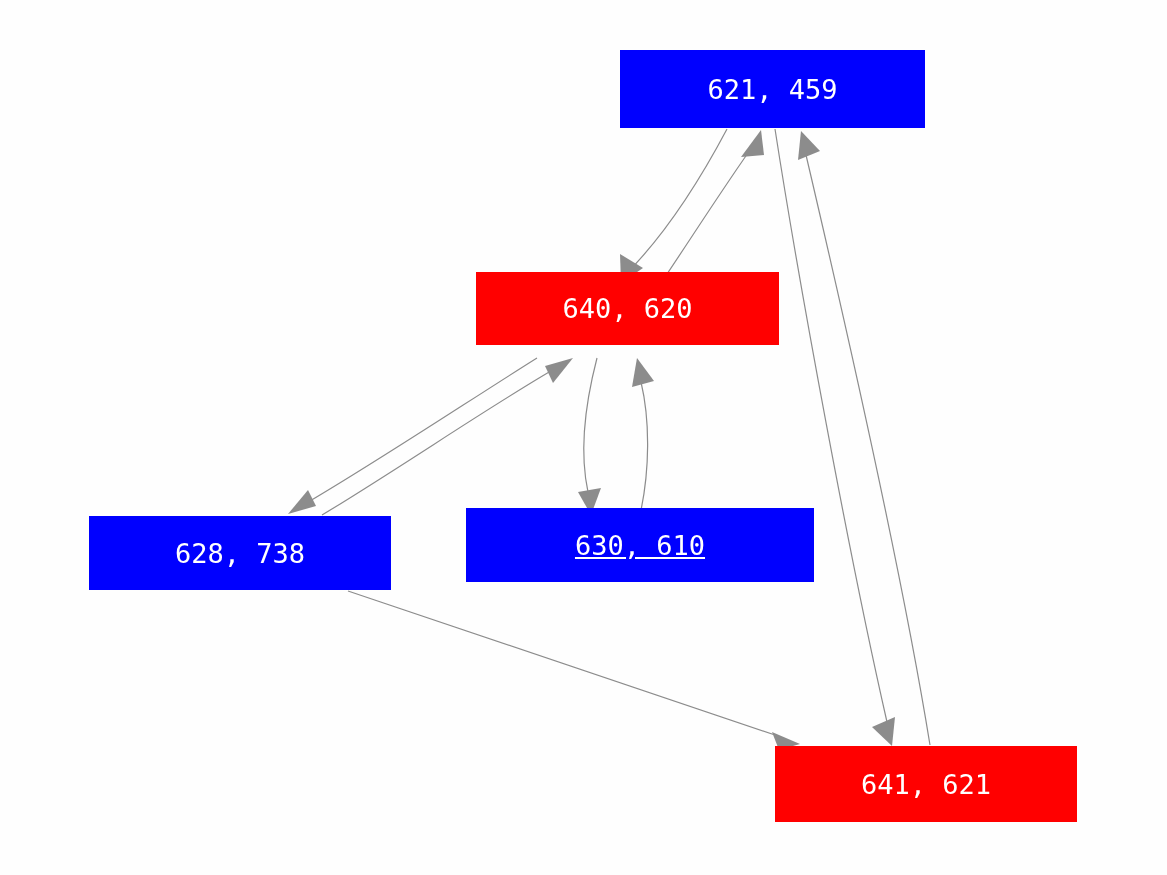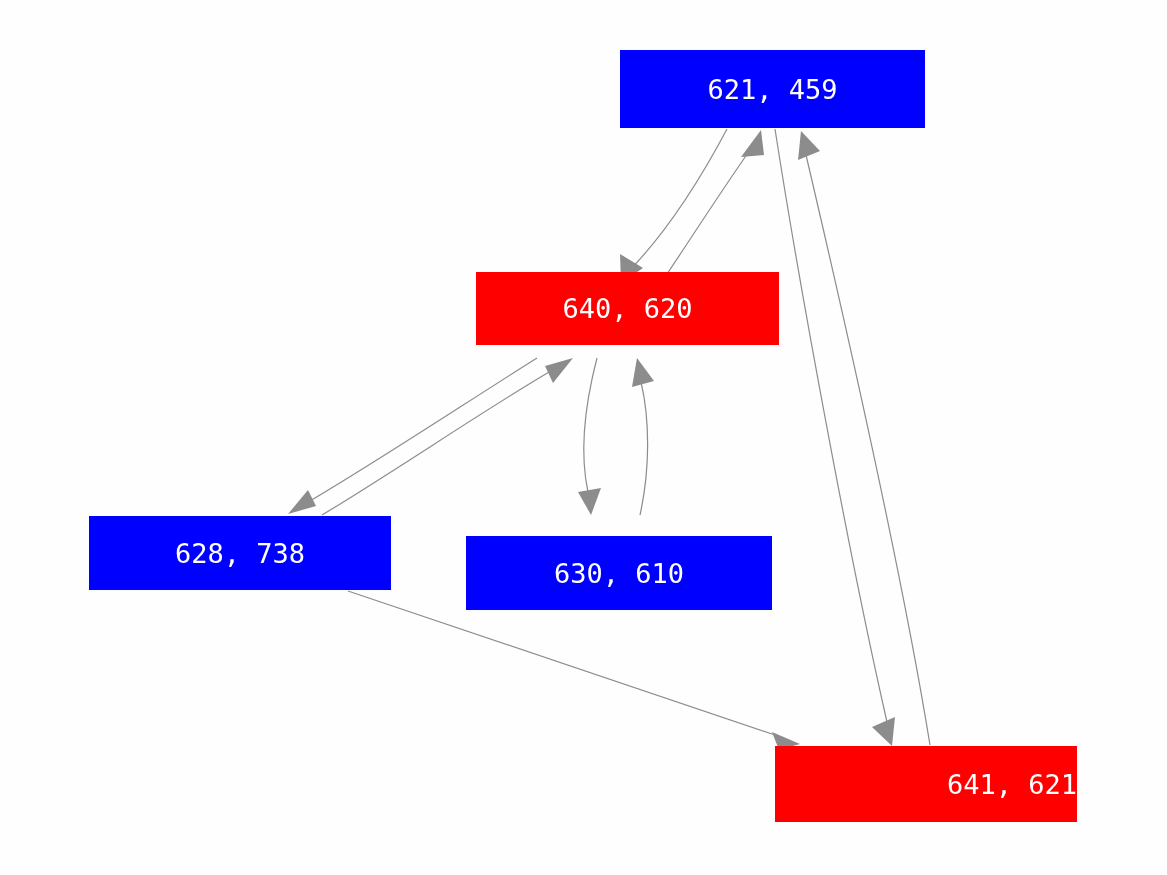--- a/index.html
+++ b/index.html
@@ -106,21 +106,21 @@
   </div>
 
   <div class="node" style="left:466px; top:272px; width:303px; height:73px; background:#ff0000;margin-left:10px;">
     <span class="node-label">640, 620</span>
   </div>
 
   <div class="node" style="left:89px; top:516px; width:302px; height:74px; background:#0000ff;">
     <span class="node-label">628, 738</span>
   </div>
 
-  <div class="node" style="left:466px; top:536px; width:306px; height:74px; background:#0000ff;">
+  <div class="node" style="left:466px; top:508px; width:348px; height:74px; background:#0000ff;text-decoration:underline;">
     <span class="node-label">630, 610</span>
   </div>
 
-  <div class="node" style="left:775px; top:746px; width:302px; height:76px; background:#ff0000;justify-content:flex-end;">
+  <div class="node" style="left:775px; top:746px; width:302px; height:76px; background:#ff0000;">
     <span class="node-label">641, 621</span>
   </div>
 
 </div>
 
 </body></html>

